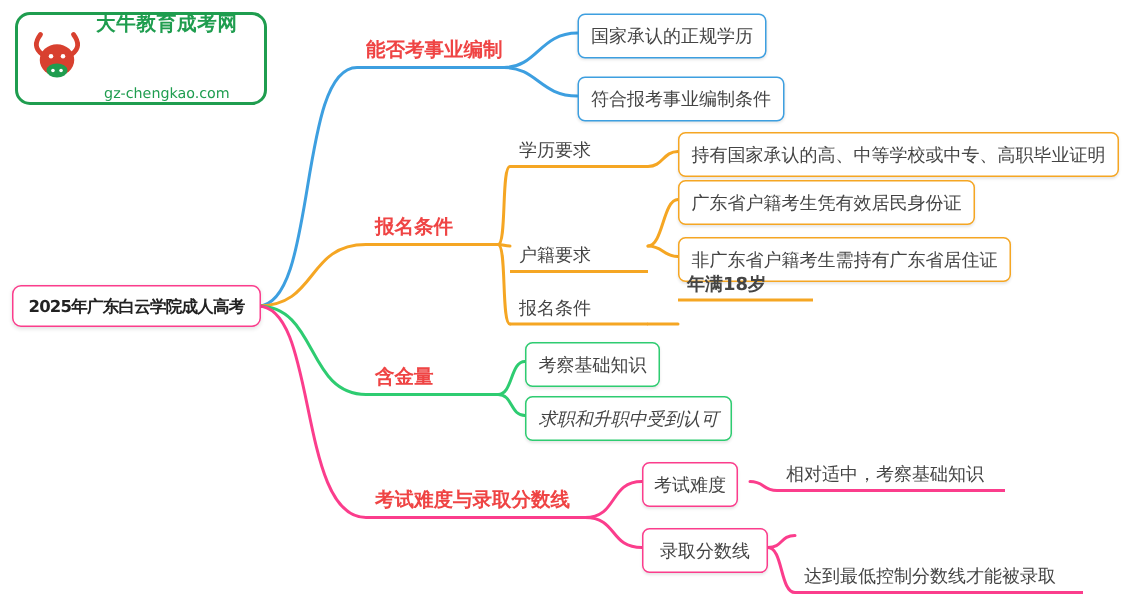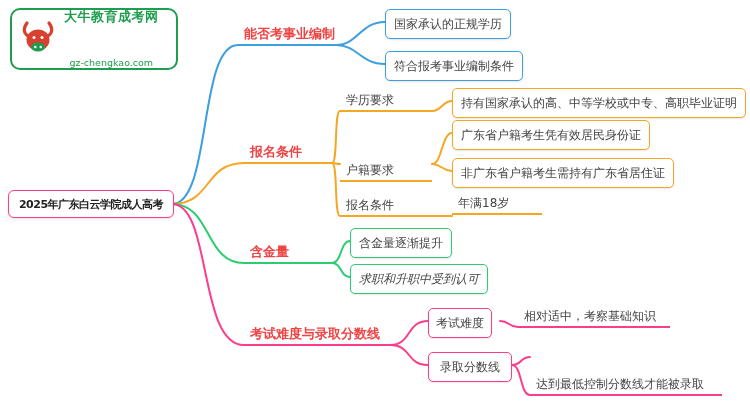--- a/index.html
+++ b/index.html
@@ -66,21 +66,21 @@
   .n-b1c1 { left:385px; top:9px; }
   .n-b1c2 { left:385px; top:51px; }
 
   
   .n-b2s1  { left:340px; top:92px;  width:92px; }
   .n-b2c1  { left:452px; top:88px; }
   .n-b2s2  { left:340px; top:145px; width:92px;margin-top:17px; }
   .n-b2c2a { left:452px; top:120px; }
   .n-b2c2b { left:452px; top:158px; }
   .n-b2s3  { left:340px; top:197px; width:92px; }
-  .n-b2s3c { left:452px; top:195px; width:90px; }
+  .n-b2s3c { left:452px; top:181px; width:90px;font-weight:bold; }
 
   
   .n-b3c1 { left:350px; top:228px; }
   .n-b3c2 { left:350px; top:264px;font-style:italic; }
 
   
   .n-b4c1  { left:428px; top:308px; width:64px; justify-content:center; }
   .n-b4c1a { left:518px; top:308px; width:152px; }
   .n-b4c2  { left:428px; top:352px; width:84px; justify-content:center; }
   .n-b4c2a { left:530px; top:338px; width:138px; }
@@ -156,21 +156,21 @@
   <div class="node uline blabel bc-orange n-b2">报名条件</div>
   <div class="node box bc-orange n-b2c1">持有国家承认的高、中等学校或中专、高职毕业证明</div>
   <div class="node uline bc-orange n-b2s1">学历要求</div>
   <div class="node uline bc-orange n-b2s2">户籍要求</div>
   <div class="node box bc-orange n-b2c2a">广东省户籍考生凭有效居民身份证</div>
   <div class="node box bc-orange n-b2c2b">非广东省户籍考生需持有广东省居住证</div>
   <div class="node uline bc-orange n-b2s3">报名条件</div>
   <div class="node uline bc-orange n-b2s3c">年满18岁</div>
 
   <div class="node uline blabel bc-green n-b3">含金量</div>
-  <div class="node box bc-green n-b3c1">含金量逐渐提升</div>
+  <div class="node box bc-green n-b3c1">考察基础知识</div>
   <div class="node box bc-green n-b3c2">求职和升职中受到认可</div>
 
   <div class="node uline blabel bc-pink n-b4">考试难度与录取分数线</div>
   <div class="node box bc-pink n-b4c1">考试难度</div>
   <div class="node uline bc-pink n-b4c1a">相对适中，考察基础知识</div>
   <div class="node box bc-pink n-b4c2">录取分数线</div>
   <div class="node uline bc-pink n-b4c2b">达到最低控制分数线才能被录取</div>
 
 </div>
 

